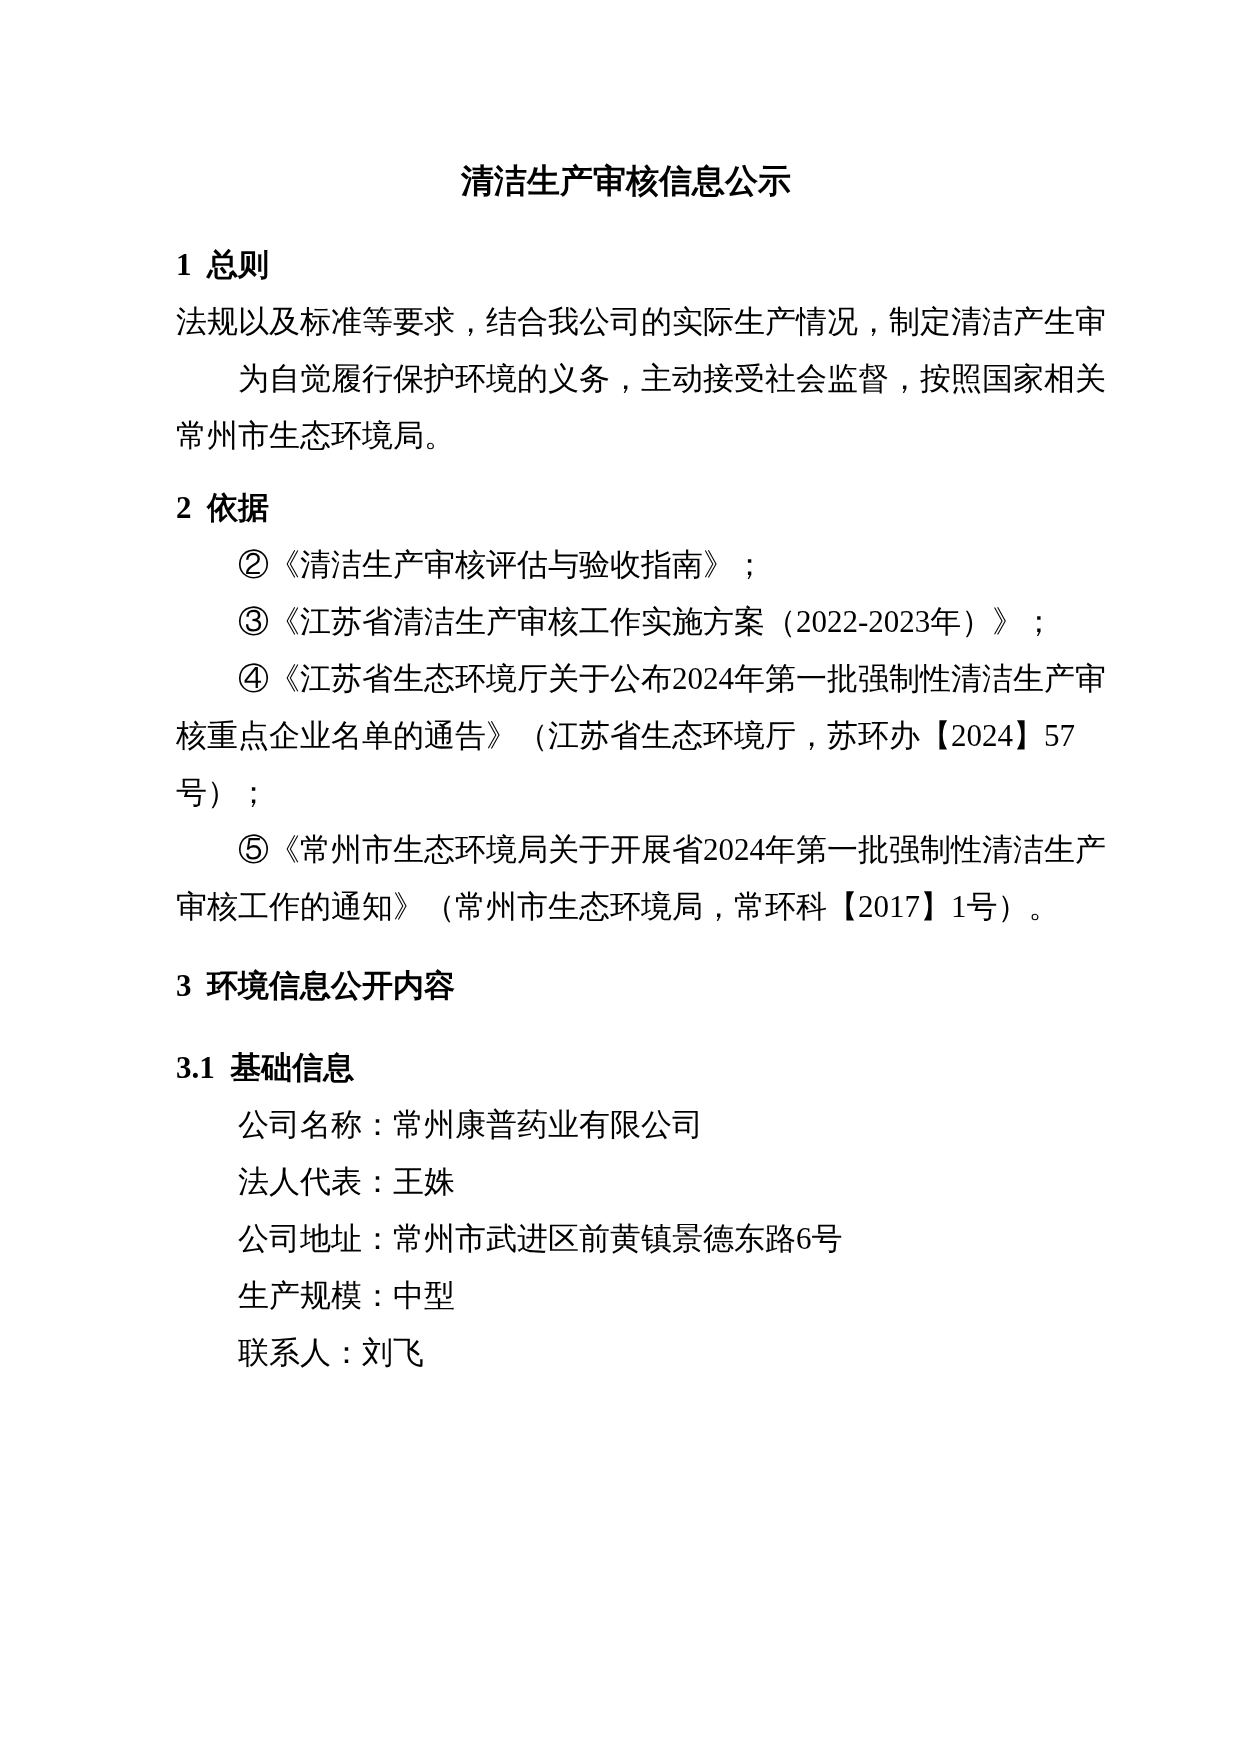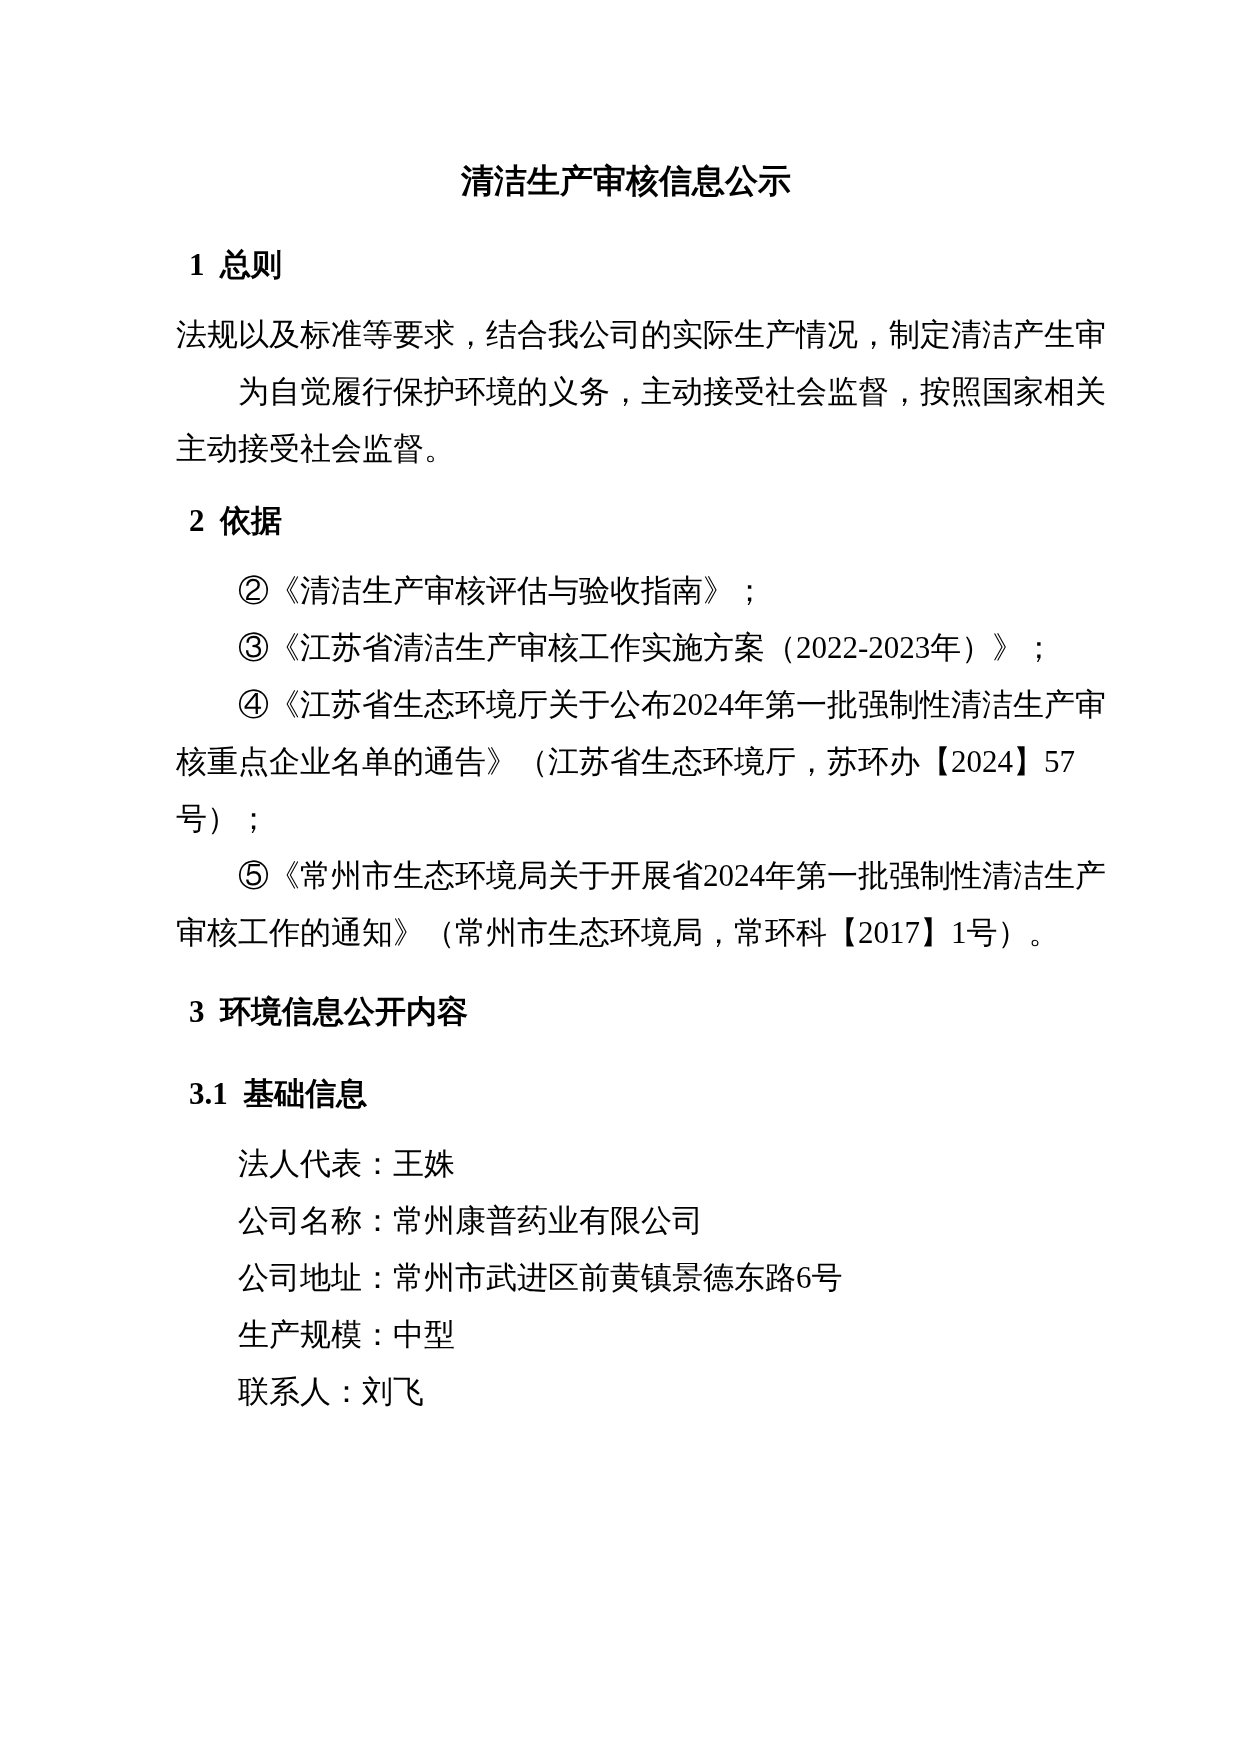--- a/index.html
+++ b/index.html
@@ -22,21 +22,21 @@
   }
   .doc-title {
     margin: 0;
     font-size: 33px;
     font-weight: 700;
     line-height: 57px;
     text-align: center;
     white-space: nowrap;
   }
   .h-sec {
-    margin: 13px;
+    margin: 0;
     font-size: 31px;
     font-weight: 700;
     line-height: 57px;
     white-space: nowrap;
   }
   .h1-sec { margin-top: 26px; }
   .h2-sec { margin-top: 15px; }
   .h3-sec { margin-top: 22px; }
   .h31-sec { margin-top: 25px; }
   .para { margin: 0; }
@@ -51,21 +51,21 @@
 <body>
 
 <div class="page">
 
   <h1 class="doc-title">清洁生产审核信息公示</h1>
 
   <h2 class="h-sec h1-sec">1 总则</h2>
   <div class="para">
     <div class="line">法规以及标准等要求，结合我公司的实际生产情况，制定清洁产生审</div>
     <div class="line indent">为自觉履行保护环境的义务，主动接受社会监督，按照国家相关</div>
-    <div class="line">主动接受社会监督。</div>
+    <div class="line">常州市生态环境局。</div>
   </div>
 
   <h2 class="h-sec h2-sec">2 依据</h2>
   <div class="para">
     <div class="line indent">②《清洁生产审核评估与验收指南》；</div>
   </div>
   <div class="para">
     <div class="line indent">③《江苏省清洁生产审核工作实施方案（2022-2023年）》；</div>
   </div>
   <div class="para">
@@ -75,20 +75,20 @@
   </div>
   <div class="para">
     <div class="line indent">⑤《常州市生态环境局关于开展省2024年第一批强制性清洁生产</div>
     <div class="line">审核工作的通知》（常州市生态环境局，常环科【2017】1号）。</div>
   </div>
 
   <h2 class="h-sec h3-sec">3 环境信息公开内容</h2>
 
   <h3 class="h-sec h31-sec">3.1 基础信息</h3>
   <div class="para">
+    <div class="line indent">公司名称：常州康普药业有限公司</div>
     <div class="line indent">法人代表：王姝</div>
-    <div class="line indent">公司名称：常州康普药业有限公司</div>
     <div class="line indent">公司地址：常州市武进区前黄镇景德东路6号</div>
     <div class="line indent">生产规模：中型</div>
     <div class="line indent">联系人：刘飞</div>
   </div>
 
 </div>
 
 </body></html>

